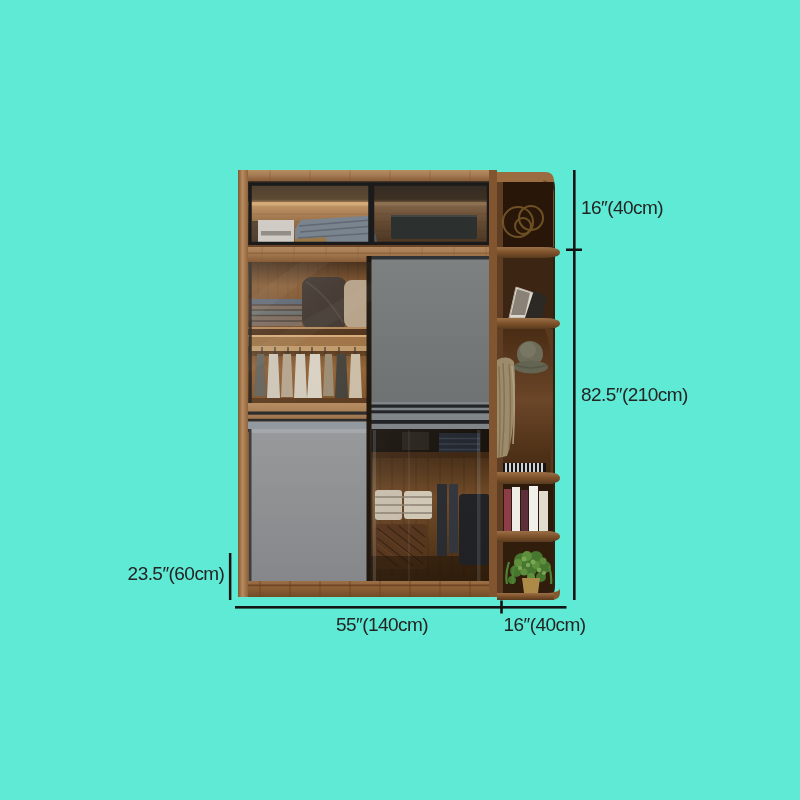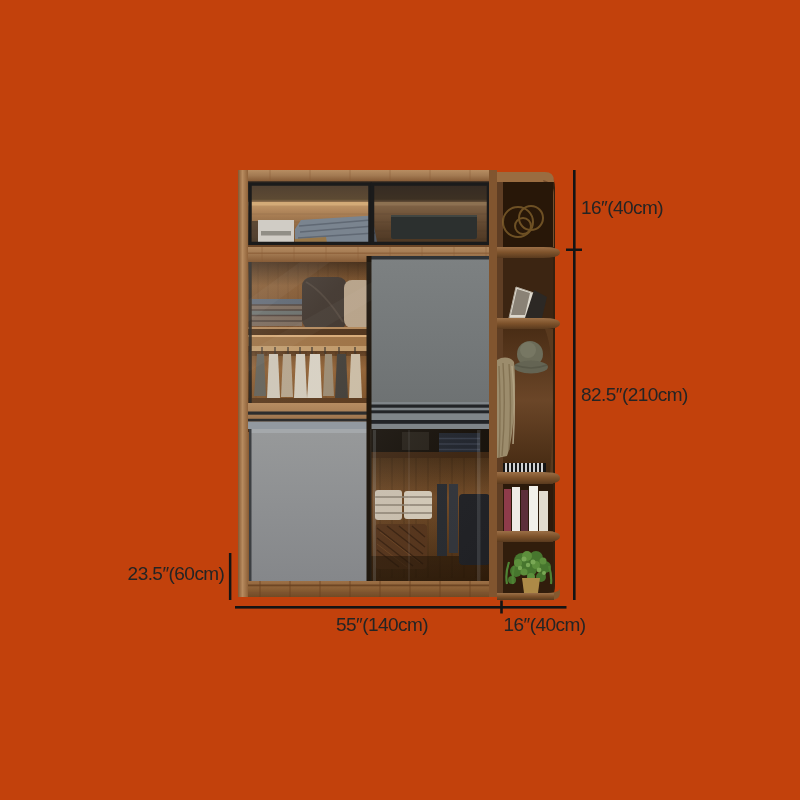--- a/index.html
+++ b/index.html
@@ -1,16 +1,16 @@
 <!DOCTYPE html>
 <html><head>
 <meta charset="utf-8">
 <style>
   html,body{margin:0;padding:0;background:#ffffff;}
-  .stage{position:relative;width:800px;height:800px;background:#c2410c;overflow:hidden;
+  .stage{position:relative;width:800px;height:800px;background:#5eead4;overflow:hidden;
     font-family:"Liberation Sans", sans-serif;}
 </style>
 </head>
 <body>
 <div class="stage">
 <svg width="800" height="800" viewBox="0 0 800 800">
 <defs>
   <linearGradient id="railH" x1="0" y1="0" x2="0" y2="1">
     <stop offset="0" stop-color="#b78d62"></stop>
           <stop offset="0.5" stop-color="#a37a52"></stop>

